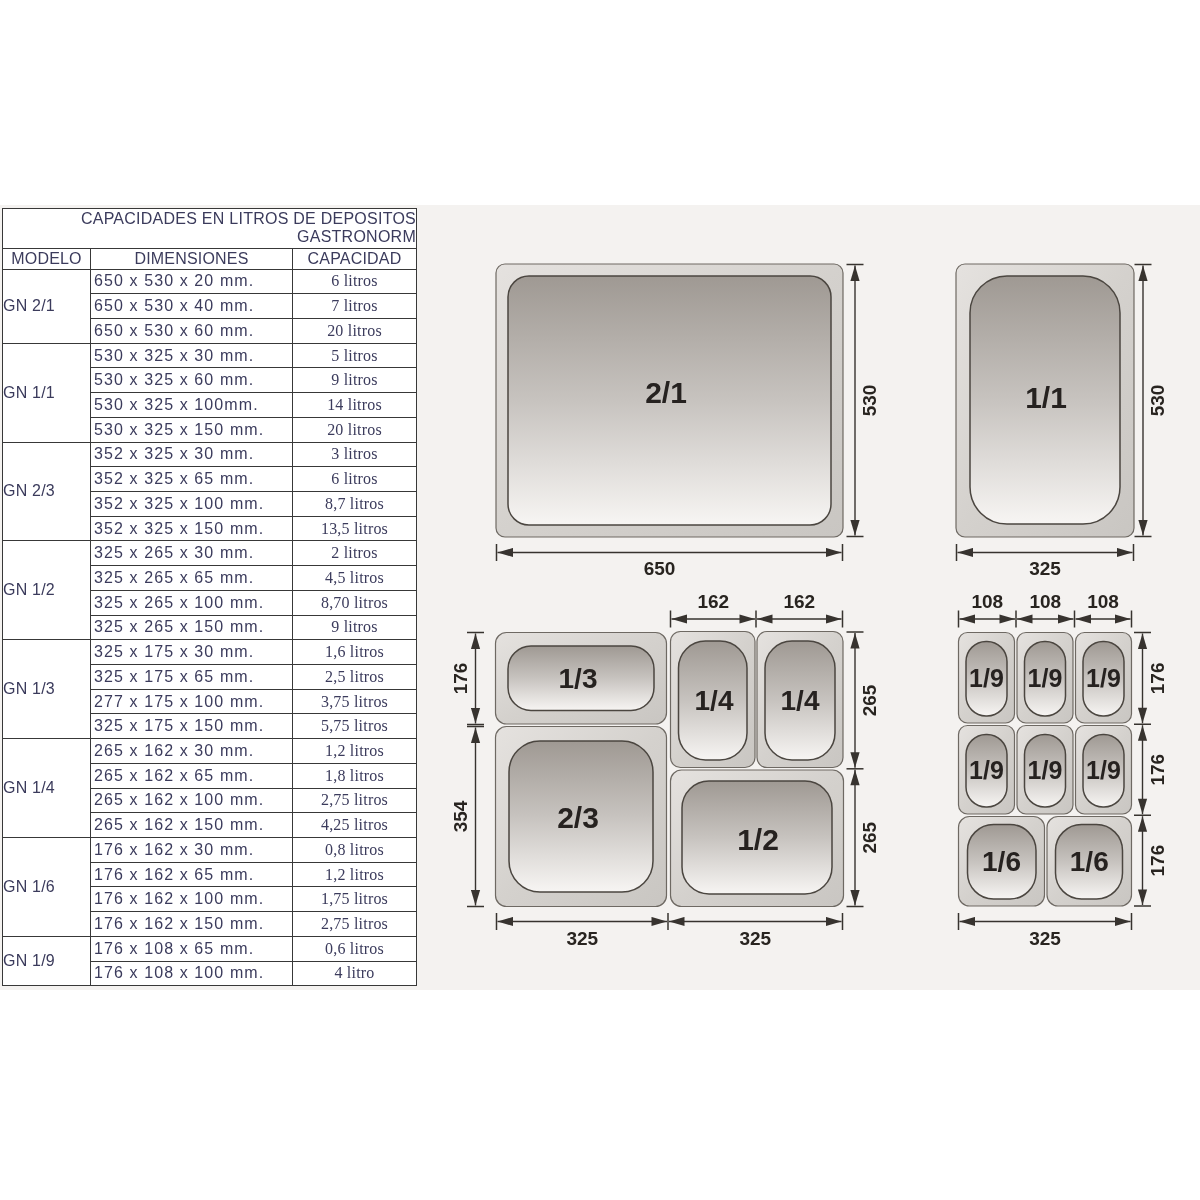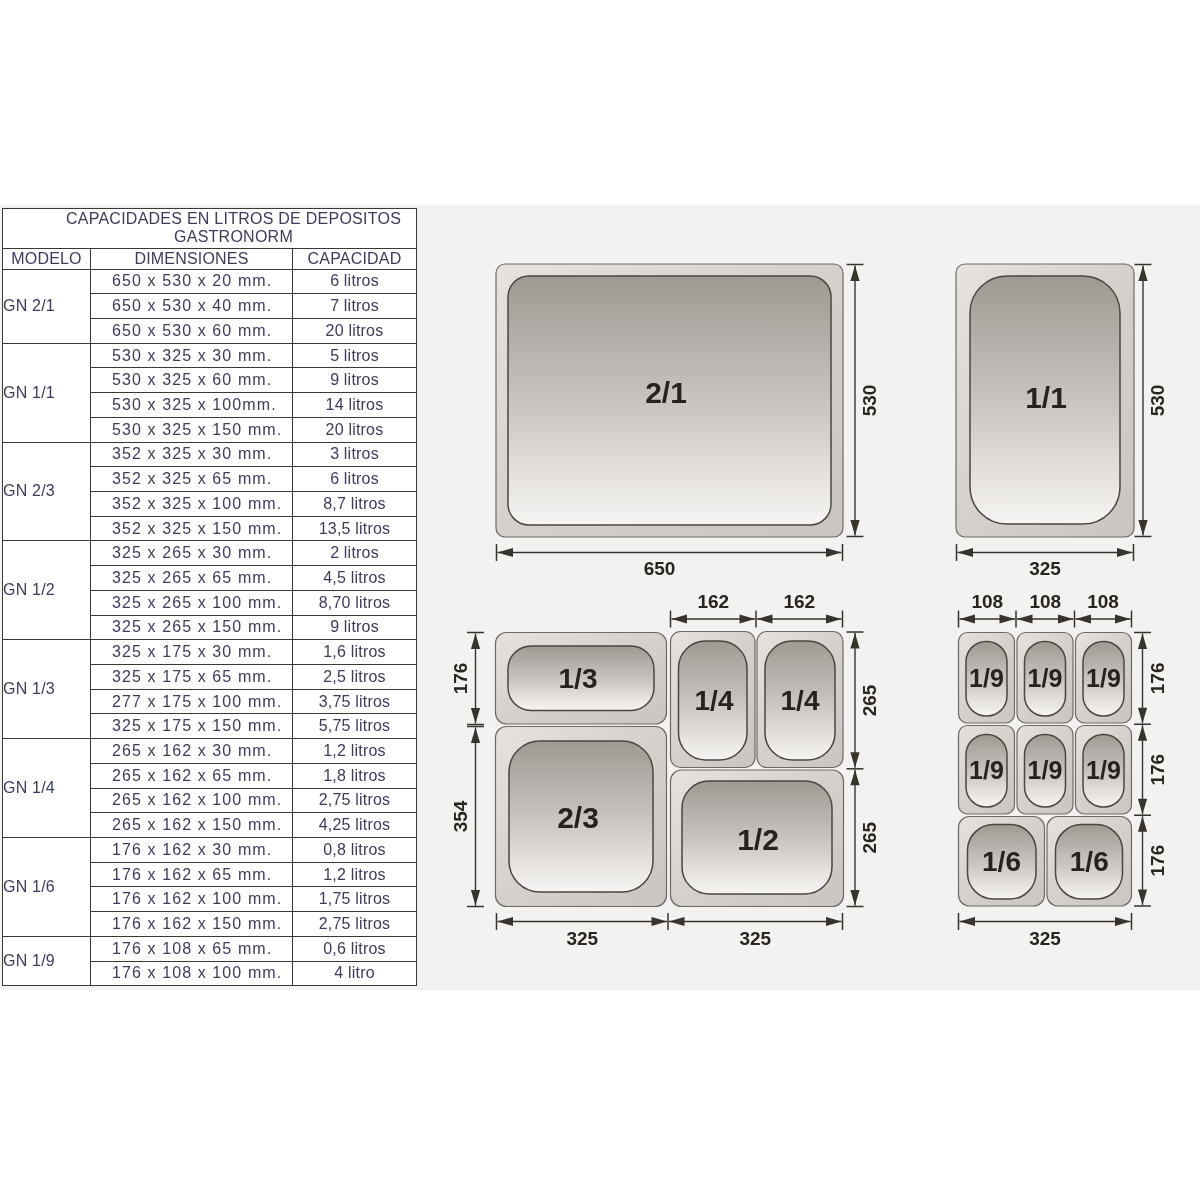--- a/index.html
+++ b/index.html
@@ -2,26 +2,26 @@
 <html><head>
 <meta charset="utf-8">
 <style>
 * { margin:0; padding:0; box-sizing:border-box; }
 html,body { width:1200px; height:1200px; background:#ffffff; font-family:"Liberation Sans", sans-serif; }
 #page { position:relative; width:1200px; height:1200px; overflow:hidden; }
 #band { position:absolute; left:0; top:205px; width:1200px; height:785px; background:#f4f2f0; }
 #cap-table { position:absolute; left:2px; top:208px; border-collapse:collapse; table-layout:fixed;
   width:414px; background:#ffffff; color:#3b3b5c; }
 #cap-table td, #cap-table th { border:1px solid #383838; font-size:16px; font-weight:normal; letter-spacing:0.2px; overflow:hidden; white-space:nowrap; }
-#cap-table .title td { height:39.5px; text-align:center; line-height:18.5px; letter-spacing:0.25px;padding-left:48px; }
+#cap-table .title td { height:39.5px; text-align:right; line-height:18.5px; letter-spacing:0.25px;padding-left:48px; }
 #cap-table tr.hdr { height:21px; } #cap-table .hdr th { text-align:center; }
 #cap-table tr { height:24.72px; }
 #cap-table td.mod { text-align:left; } #cap-table tr.grp td { border-top-width:1.6px; }
-#cap-table td.dim { padding-left:21px; text-align:left; letter-spacing:1.1px; }
-#cap-table td.cap { text-align:center; }
+#cap-table td.dim { padding-left:3px; text-align:left; letter-spacing:1.1px; }
+#cap-table td.cap { text-align:center;font-family:Liberation Serif, serif; }
 svg { position:absolute; left:0; top:0; }
 </style>
 </head>
 <body>
 <div id="page">
 
 <div id="band"></div>
 
 <table id="cap-table">
 <colgroup>

